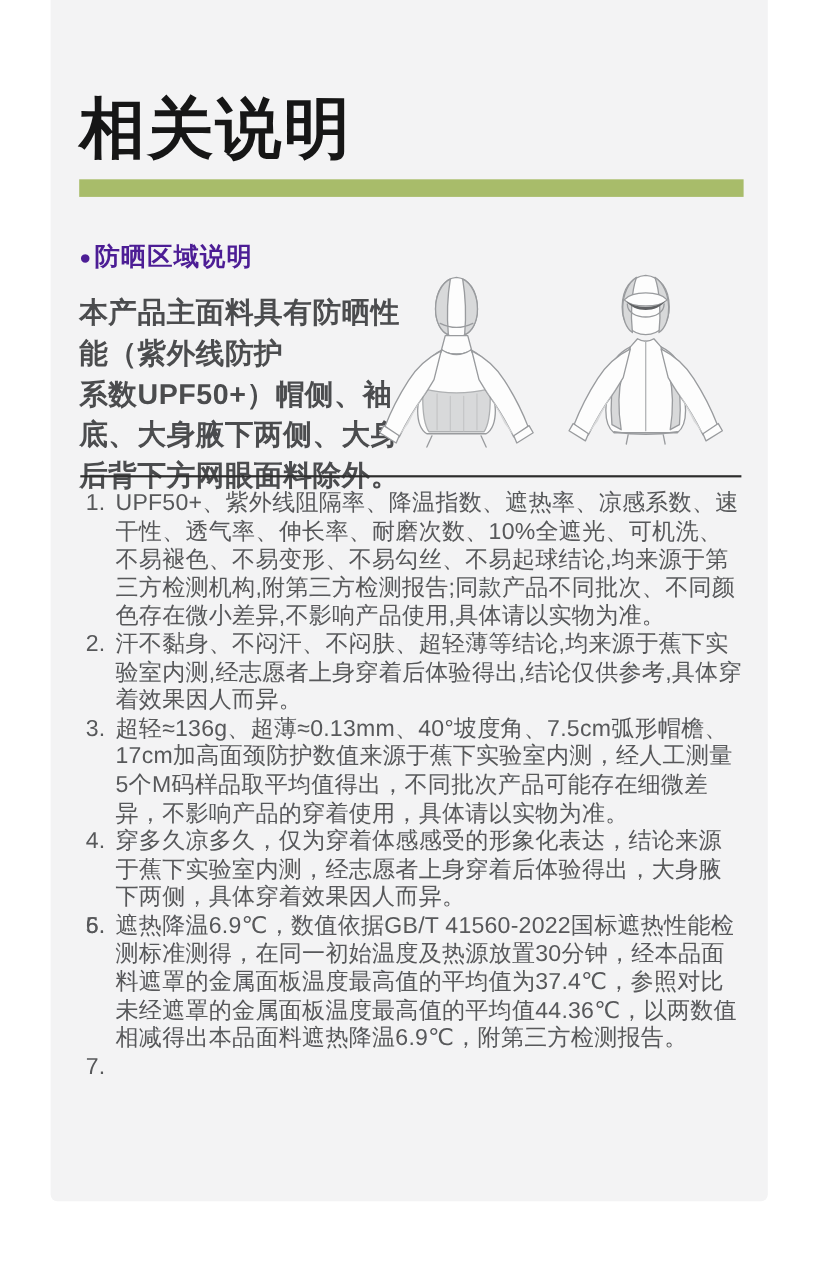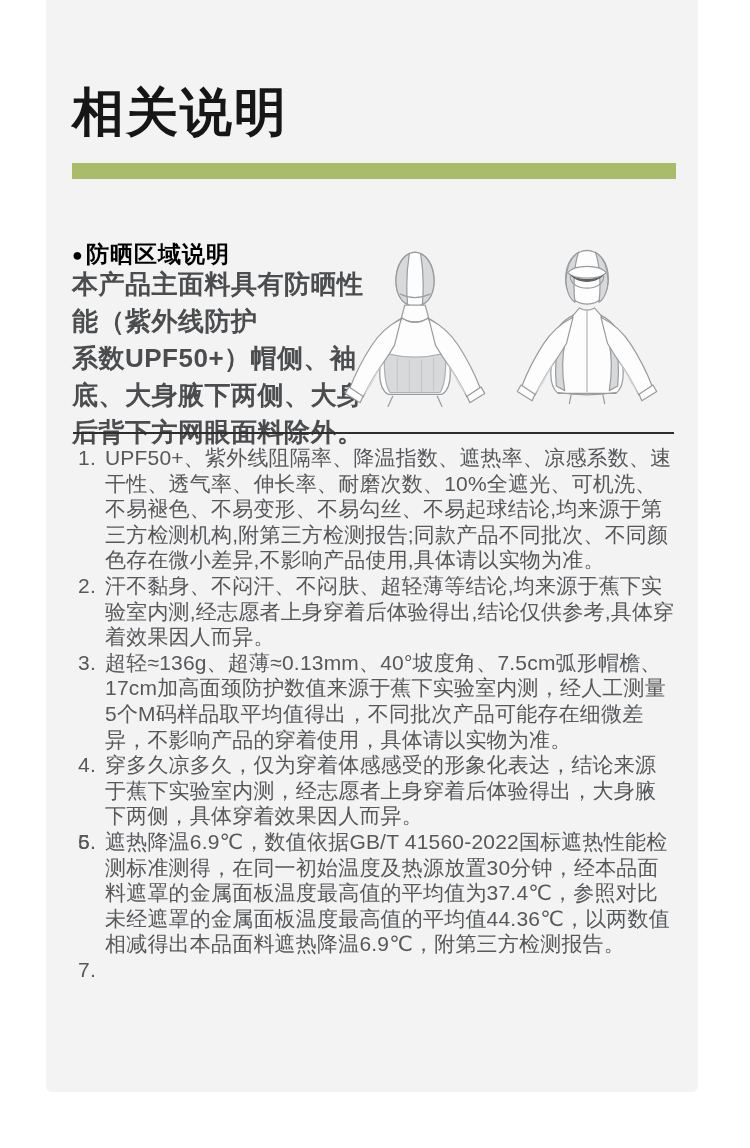--- a/index.html
+++ b/index.html
@@ -1,24 +1,24 @@
 <!DOCTYPE html>
 <html><head>
 <meta charset="utf-8">
 <style>
   * { margin:0; padding:0; box-sizing:border-box; }
   html,body { width:750px; background:#ffffff; font-family:"Liberation Sans","DejaVu Sans",sans-serif; }
   .page { position:relative; width:750px; height:1148px; background:#ffffff; overflow:hidden; }
   .panel { position:absolute; left:46px; top:0; width:652px; height:1092px;
            background:#f3f3f4; border-radius:0 0 6px 6px; }
-  .page-title { position:absolute; left:26px; top:84px; font-size:52px; line-height:1.1;
+  .page-title { position:absolute; left:26px; top:84px; font-size:60px; line-height:1.1;
                 font-weight:900; color:#161616; letter-spacing:2px; }
   .accent-bar { position:absolute; left:26px; top:163px; width:604px; height:16px; background:#a8bc6a; }
   .section-heading { position:absolute; left:26px; top:218px; font-size:23px; font-weight:800;
-                     color:#000000; letter-spacing:1px;margin-top:21px; }
+                     color:#4c1d95; letter-spacing:1px; }
   .section-heading .bullet { font-size:18px; margin-right:2px; vertical-align:1px; }
   .intro { position:absolute; left:26px; top:266px; width:336px; font-size:26px; font-weight:800;
            color:#4b4c4e; line-height:37px; white-space:pre-line; letter-spacing:0.5px; }
   .illos { position:absolute; left:290px; top:240px; width:340px; height:190px;
            display:flex; gap:14px; align-items:flex-start; }
   .divider { position:absolute; left:27px; top:432px; width:601px; height:2px; background:#2d2d2d; }
   .notes { position:absolute; left:32px; top:445px; width:598px; list-style:none; }
   .notes li { position:relative; padding-left:27px; font-size:21px; line-height:25.6px;
               color:#57585a; letter-spacing:0.2px; }
   .note-num { position:absolute; left:0; top:0; }

